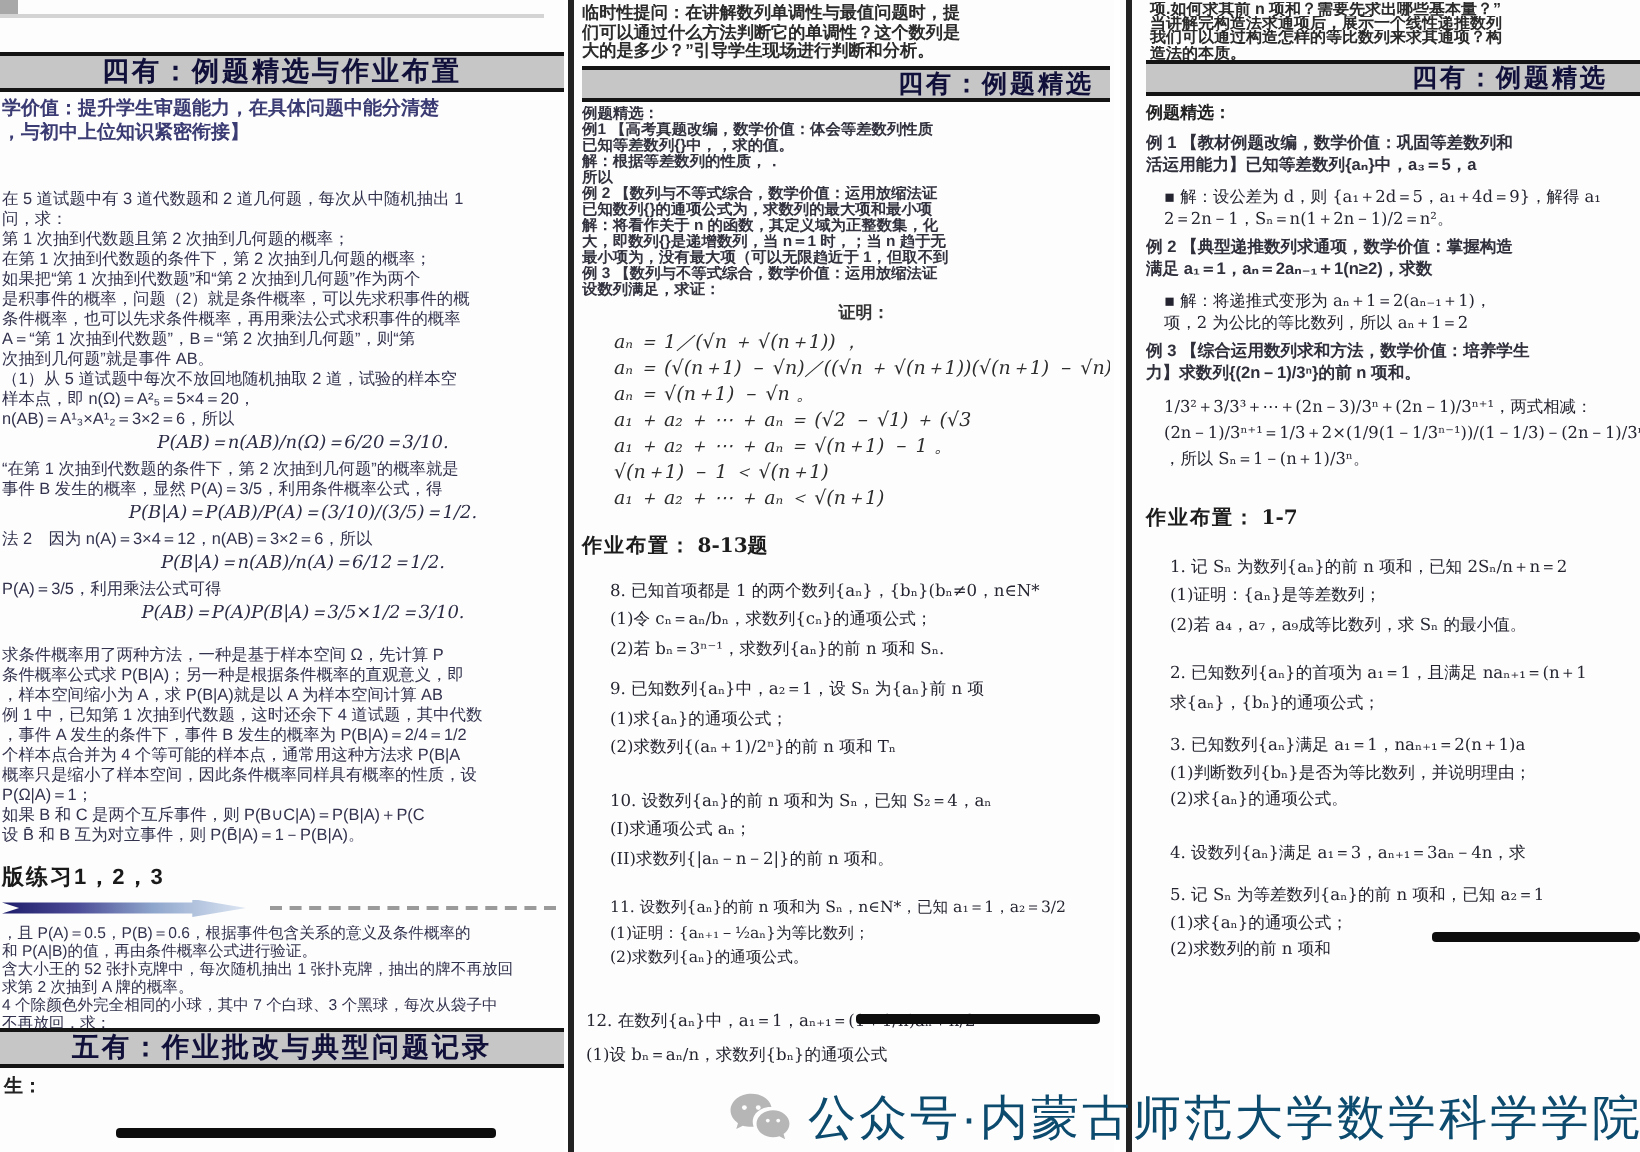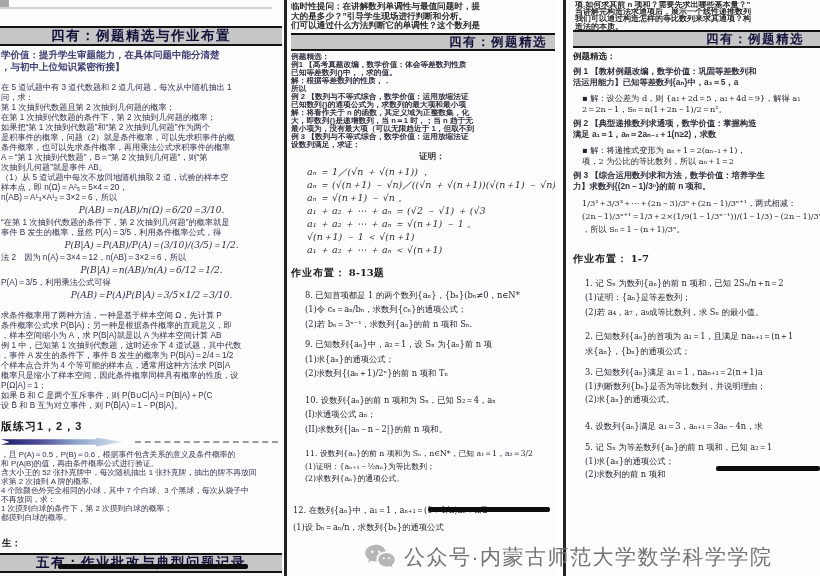--- a/index.html
+++ b/index.html
@@ -15,26 +15,26 @@
   #pg-right{left:563px;width:257px;border-left:3px solid #232323;padding:1px 0 0 7px;}
 
   .banner{
     background:#c6c6c6;border-top:2px solid #141414;border-bottom:2px solid #141414;
     color:#10103a;font-weight:bold;font-size:13.5px;line-height:16px;letter-spacing:1.5px;
     text-align:center;white-space:nowrap;overflow:hidden;
   }
   .banner-top-left{margin-top:26px;}
   .banner-right{margin-top:2px;text-align:right;padding-right:8px;font-size:12.5px;line-height:14px;}
   .banner-right2{text-align:right;padding-right:16px;font-size:12.5px;line-height:14px;}
-  .banner-bottom{position:absolute;left:0;top:514px;width:282px;margin-top:39px;}
+  .banner-bottom{position:absolute;left:0;top:514px;width:282px;}
 
   
   .intro-wrap{margin-top:3px;padding-left:1px;}
   .intro-line{font-size:9.5px;line-height:11.5px;font-weight:bold;color:#3c3c74;white-space:nowrap;overflow:hidden;}
-  .lbody{margin-top:11px;padding-left:1px;}
+  .lbody{margin-top:23px;padding-left:1px;}
   .line{font-size:8.2px;line-height:10px;color:#32324e;white-space:nowrap;overflow:hidden;}
   .para3{margin-top:10px;}
   .para4{margin-top:3px;}
   .para4 .line{font-size:7.8px;line-height:9px;}
   .formula{font-size:9px;line-height:11px;margin:2px 0;text-align:center;color:#2c2c46;
     font-family:"DejaVu Serif","Liberation Serif",serif;font-style:italic;white-space:nowrap;padding-left:20px;}
   .ex-heading{margin-top:8px;font-size:11px;font-weight:bold;color:#1a1a1a;letter-spacing:1px;}
   .arrow-row{display:flex;align-items:center;margin-top:3px;height:10px;}
   .grad-arrow{width:122px;height:9px;
     background:linear-gradient(90deg,#1d1d6b 0%,#4a4a96 30%,#8fa6cc 62%,#dde6f3 100%);
@@ -79,21 +79,21 @@
   .p3g .prob-line,.p5g .prob-line{line-height:13.5px;}
 
   
   .redact{position:absolute;background:#0d0d0d;border-radius:2px;}
   #redact-left{left:58px;top:564px;width:190px;height:4.5px;}
   #redact-mid{left:428px;top:507px;width:122px;height:4.5px;}
   #redact-right{left:716px;top:466px;width:104px;height:5px;}
 
   
   .watermark{position:absolute;left:364px;top:543px;display:flex;align-items:center;gap:8px;
-    color:#737373;font-size:21px;letter-spacing:1.5px;white-space:nowrap;}
+    color:#0c4a6e;font-size:24px;letter-spacing:1.5px;white-space:nowrap;}
   .wm-icon{flex:0 0 auto;}
 </style>
 </head>
 <body>
 
 <div class="page" id="pg-left">
   <div class="corner-box"></div>
   <div class="top-edge"></div>
 
   <div class="banner banner-top-left">四有：例题精选与作业布置</div>
@@ -159,22 +159,22 @@
       </div>
   </div>
 
   <div class="banner banner-bottom">五有：作业批改与典型问题记录</div>
   <div class="footer-label">生：</div>
 </div>
 
 <div class="page" id="pg-mid">
   <div>
       <div class="mid-head-line">临时性提问：在讲解数列单调性与最值问题时，提</div>
+      <div class="mid-head-line">们可以通过什么方法判断它的单调性？这个数列是</div>
       <div class="mid-head-line">大的是多少？”引导学生现场进行判断和分析。</div>
-      <div class="mid-head-line">们可以通过什么方法判断它的单调性？这个数列是</div>
     </div>
 
   <div class="banner banner-right">四有：例题精选</div>
 
   <div class="mid-sect">
       <div class="mid-line">例题精选：</div>
       <div class="mid-line">例1 【高考真题改编，数学价值：体会等差数列性质</div>
       <div class="mid-line">已知等差数列{}中，，求的值。</div>
       <div class="mid-line">解：根据等差数列的性质，．</div>
       <div class="mid-line">所以</div>

